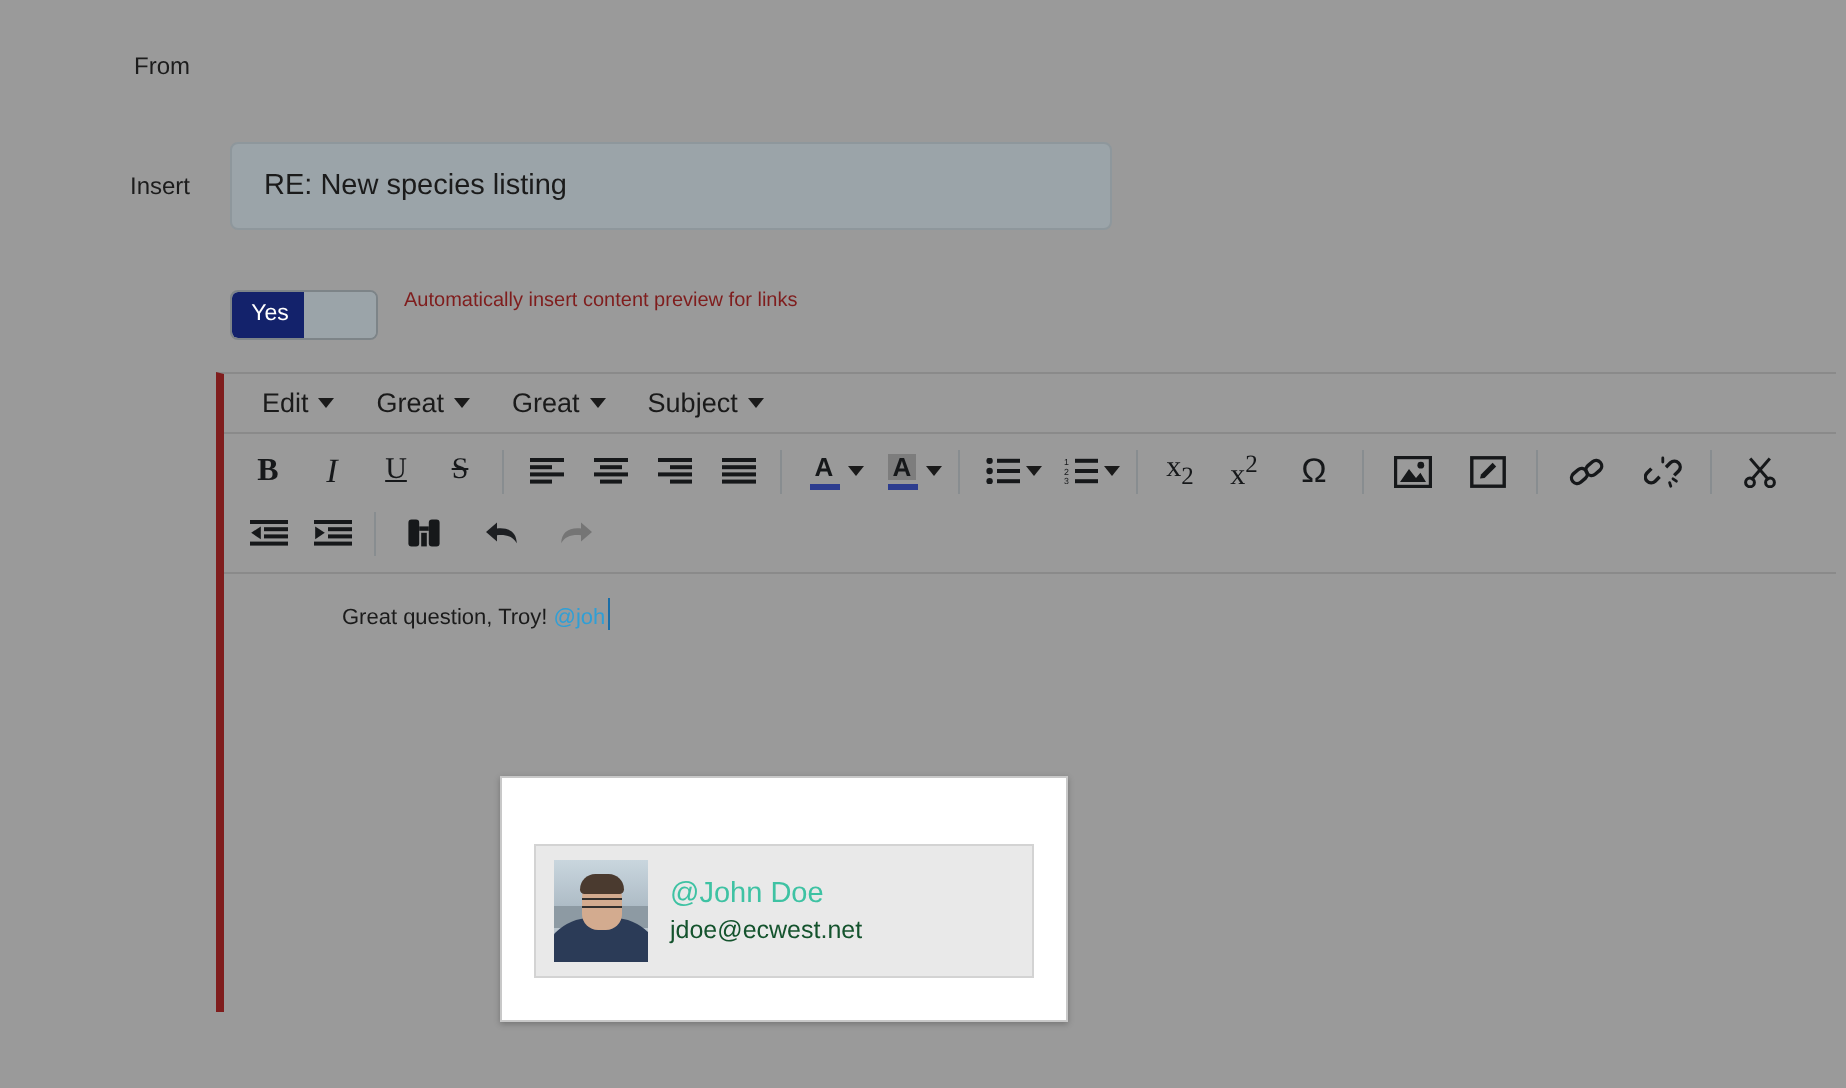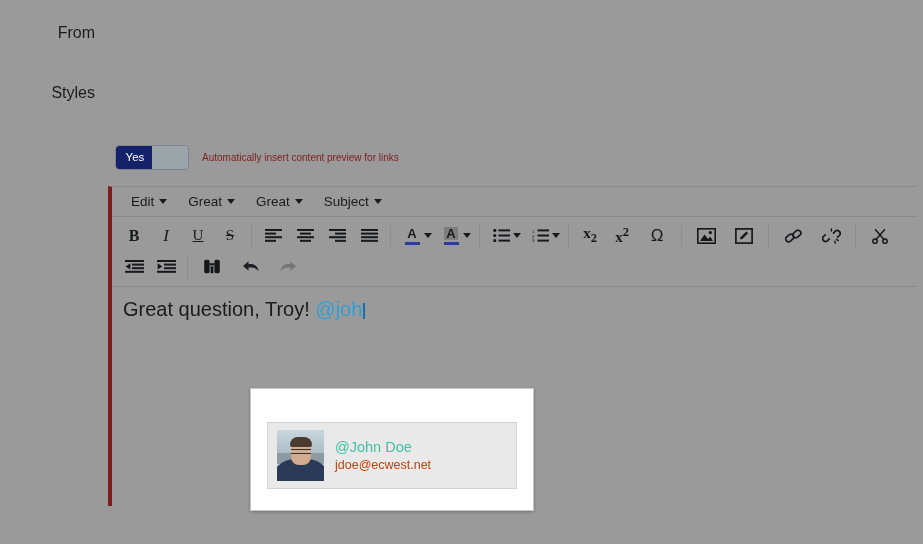--- a/index.html
+++ b/index.html
@@ -29,21 +29,21 @@
   .form-row.subject { top: 71px; }
 
   .form-label {
     position: absolute;
     left: 0;
     width: 95px;
     top: 0;
     height: 44px;
     line-height: 44px;
     text-align: right;
-    font-size: 16px;
+    font-size: 12px;
     color: #1c1c1c;
     white-space: nowrap;
   }
 
   .form-field {
     position: absolute;
     left: 115px;
     top: 0;
     width: 441px;
     height: 44px;
@@ -58,21 +58,20 @@
     overflow: hidden;
   }
 
   
   .toggle-row {
     position: absolute;
     left: 115px;
     top: 145px;
     height: 25px;
     display: flex;
-    align-items: center;
   }
   .toggle {
     position: relative;
     width: 74px;
     height: 25px;
     border: 1px solid #7d8488;
     border-radius: 4px;
     background: #9ba4a9;
     overflow: hidden;
     flex: none;
@@ -178,21 +177,21 @@
   }
 
   .tb-btn svg { display: block; }
 
   
   .g-bold      { font-weight: bold; font-size: 16px; font-family: "Liberation Serif", serif; }
   .g-italic    { font-style: italic; font-size: 17px; font-family: "Liberation Serif", serif; }
   .g-underline { text-decoration: underline; font-size: 15px; font-family: "Liberation Serif", serif; }
   .g-strike    { text-decoration: line-through; font-size: 15px; font-family: "Liberation Serif", serif; }
   .g-omega     { font-size: 17px; }
-  .g-sub, .g-sup { font-size: 15px; font-family: "Liberation Serif", serif; font-weight: bold; }
+  .g-sub, .g-sup { font-size: 15px; font-family: "Liberation Serif", serif; }
 
   .colorbtn {
     display: flex;
     flex-direction: column;
     align-items: center;
     justify-content: center;
     line-height: 1;
   }
   .colorbtn .letter { font-size: 13px; font-weight: 600; }
   .colorbtn .bar { width: 15px; height: 3px; margin-top: 2px; }
@@ -202,24 +201,25 @@
   }
 
   
   .edit-body {
     position: relative;
     height: 295px;
     background: #9a9a9a;
     padding: 12px 0 0 11px;
   }
   .body-text {
-    font-size: 20px;
+    font-size: 11px;
     color: #1b1b1b;
     white-space: nowrap;
     line-height: 20px;
+    margin-left: 48px;
   }
   .mention-typed { color: #2f9fd6; }
   .caret-bar {
     display: inline-block;
     width: 1.5px;
     height: 16px;
     background: #1a6ea8;
     vertical-align: -3px;
     margin-left: 1px;
   }
@@ -286,35 +286,36 @@
     border-bottom: 1.5px solid #33302e;
   }
   .ac-text { display: flex; flex-direction: column; justify-content: center; gap: 3px; min-width: 0; }
   .ac-name {
     font-size: 14.5px;
     color: #3ec2a3;
     white-space: nowrap;
   }
   .ac-email {
     font-size: 12.5px;
-    color: #c2410c;
+    color: #14532d;
     white-space: nowrap;
   }
 </style>
 </head>
 <body>
 
 <div class="page">
 
   <div class="form-row from">
     <div class="form-label">From</div>
   </div>
 
   <div class="form-row subject">
-    <div class="form-label">Styles</div>
+    <div class="form-label">Insert</div>
+    <div class="form-field">RE: New species listing</div>
   </div>
 
   <div class="toggle-row">
     <div class="toggle">
       <div class="toggle-on">Yes</div>
       <div class="toggle-knob"></div>
     </div>
     <div class="toggle-caption">Automatically insert content preview for links</div>
   </div>
 

